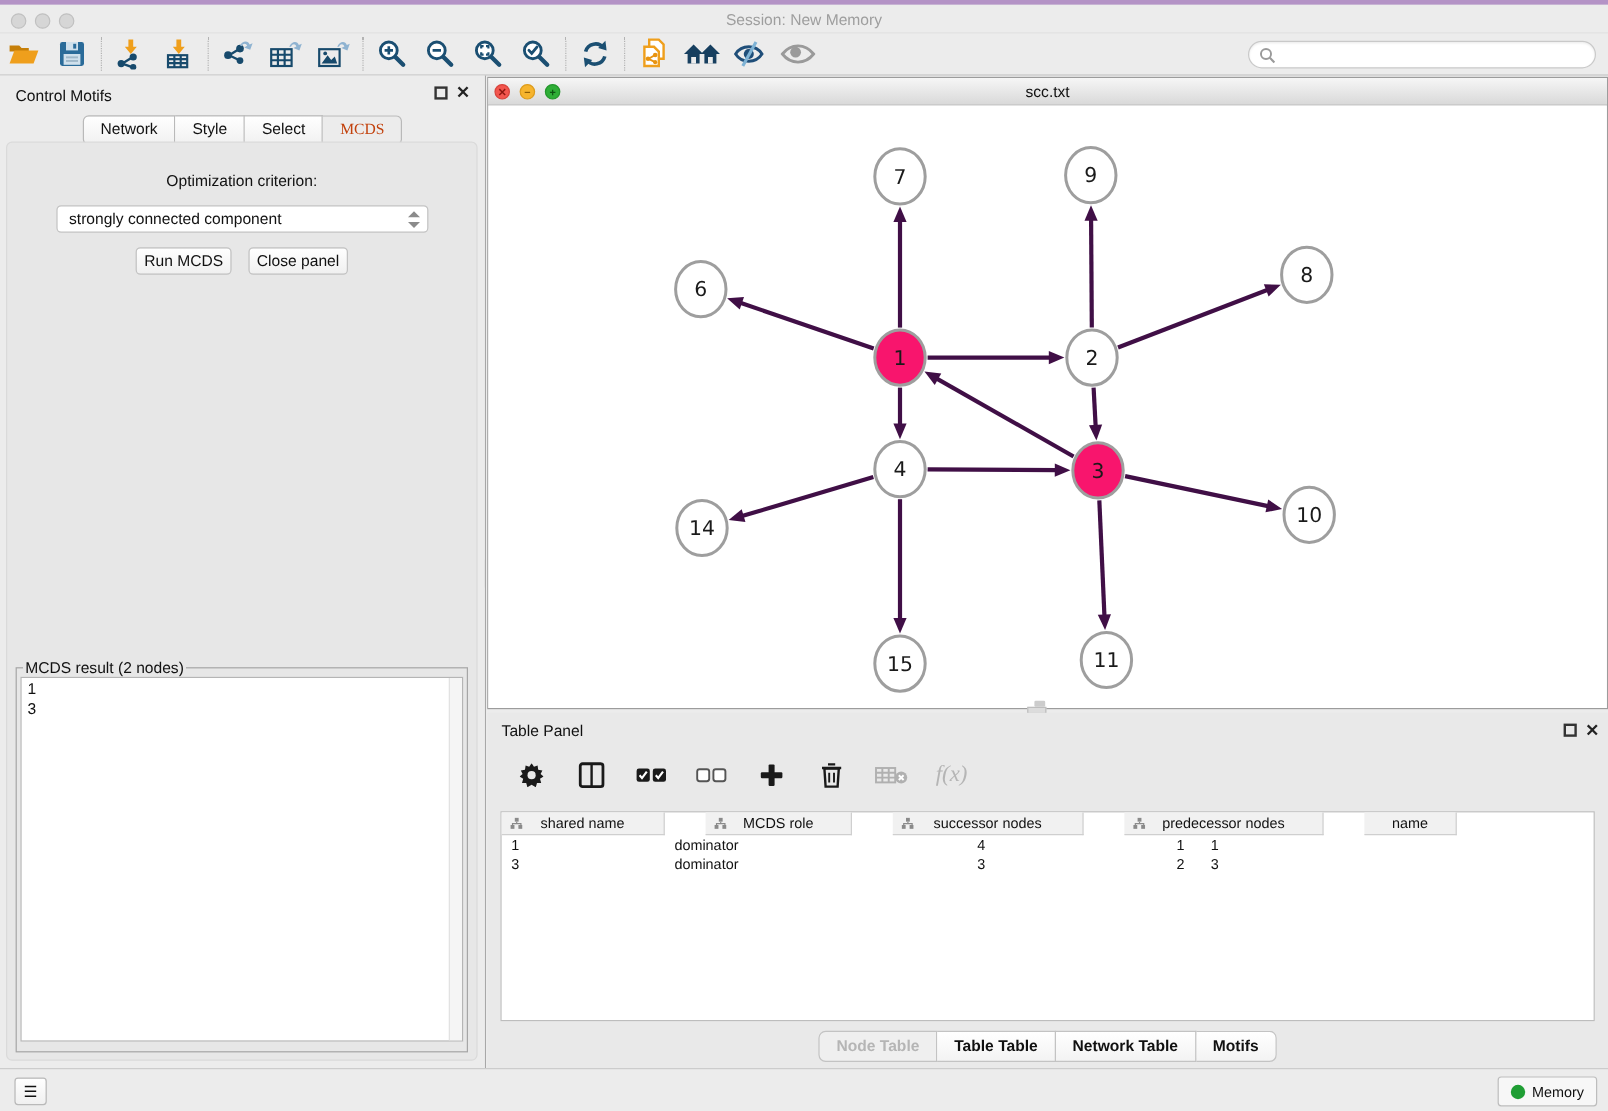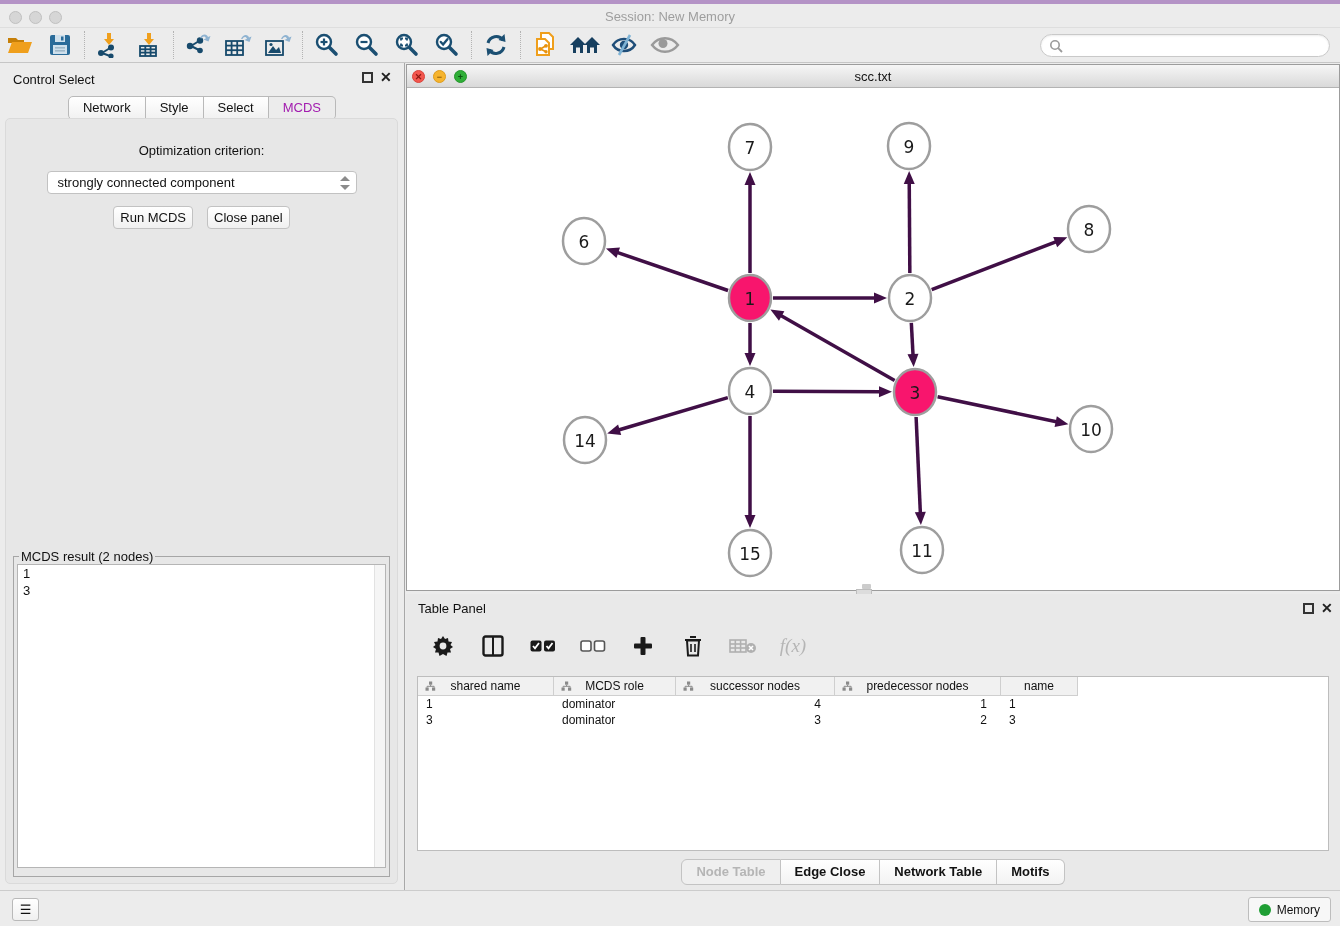--- a/index.html
+++ b/index.html
@@ -45,21 +45,21 @@
   .panel-float { position:absolute; top:9px; width:11px; height:11px; border:2px solid #333; }
   .cp-float{ left:362px; } .cp-close{ left:380px; }
   .panel-close { position:absolute; top:7px; font-size:14px; font-weight:bold; color:#222; line-height:14px; }
   .cp-tabs { position:absolute; left:0; top:33px; width:100%; display:flex; justify-content:center; }
   .cp-tab {
     font-size:13px; padding:3px 14px 4px; background:linear-gradient(#ffffff,#f1f1f1);
     border:1px solid #b9b9b9; border-left:none; color:#111;
   }
   .cp-tab:first-child { border-left:1px solid #b9b9b9; border-radius:5px 0 0 5px; }
   .cp-tab:last-child { border-radius:0 5px 5px 0; }
-  .cp-tab.active { background:#ececec; color:#a21caf; }
+  .cp-tab.active { background:#ececec; color:#c2410c;font-family:Liberation Serif, serif; }
   .cp-content {
     position:absolute; left:5px; top:55px; width:393px; height:766px;
     background:#e7e7e7; border:1px solid #dadada; border-radius:5px;
   }
   .opt-label { text-align:center; margin-top:24px; font-size:13px; color:#111; }
   .criterion {
     position:relative; margin:13px auto 0; width:310px; height:23px;
     background:#fff; border:1px solid #c2c2c2; border-radius:4px;
     font-size:13px; line-height:21px; padding-left:10px; color:#111;
   }
@@ -105,21 +105,21 @@
   .table-panel { position:absolute; left:406px; top:594px; width:934px; height:296px; background:#e9e9e9; }
   .tp-header { position:relative; height:26px; }
   .tp-title { position:absolute; left:12px; top:7px; font-size:13px; color:#111; }
   .tp-float { left:897px; } .tp-close { left:915px; }
   .tp-toolbar { position:absolute; left:10px; top:30px; width:914px; height:44px;
     display:flex; align-items:center; gap:20px; padding-left:12px; }
   .tt-btn { width:30px; height:30px; display:flex; align-items:center; justify-content:center; }
   .fx-label { font-family:"Liberation Serif", serif; font-style:italic; font-size:19px; color:#b5b5b5; }
   .data-table { position:absolute; left:11px; top:82px; width:912px; height:175px;
     background:#fff; border:1px solid #bdbdbd; font-size:12px; }
-  .dt-header { display:flex; height:19px; }
+  .dt-header { display:flex; height:19px;gap:34px; }
   .dt-hcell { background:#f1f1f1; border-right:1px solid #cfcfcf; border-bottom:1px solid #cfcfcf;
     display:flex; align-items:center; justify-content:center; gap:6px; position:relative; color:#111; }
   .dt-hcell .sort-ic { position:absolute; left:7px; top:4px; }
   .dt-row { display:flex; height:16px; line-height:16px; }
   .dt-cell { overflow:hidden; white-space:nowrap; color:#111; }
   .c0{width:136px;} .c1{width:122px;} .c2{width:159px;} .c3{width:166px;} .c4{width:77px;}
   .al{ padding-left:8px; } .ar{ text-align:right; padding-right:14px; }
   .tp-tabs { position:absolute; left:0; top:265px; width:100%; display:flex; justify-content:center;align-items:center; }
   .tp-tab { font-size:13px; font-weight:bold; padding:4px 14px 5px;
     background:linear-gradient(#ffffff,#f3f3f3); border:1px solid #c3c3c3; border-left:none; color:#111; }
@@ -308,21 +308,21 @@
       <line x1="9.2" y1="9.2" x2="13" y2="13" stroke="#9a9a9a" stroke-width="1.8"></line>
     </svg>
   </div>
 </div>
 
 <div class="v-divider"></div>
 <div class="v-handle"></div>
 
 <div class="control-panel">
   <div class="panel-header">
-    <span class="panel-title">Control Select</span>
+    <span class="panel-title">Control Motifs</span>
     <span class="panel-float cp-float"></span>
     <span class="panel-close cp-close">✕</span>
   </div>
   <div class="cp-tabs">
     <div class="cp-tab">Network</div>
     <div class="cp-tab">Style</div>
     <div class="cp-tab">Select</div>
     <div class="cp-tab active">MCDS</div>
   </div>
   <div class="cp-content">
@@ -532,21 +532,21 @@
       <div class="dt-cell c0 al">3</div>
       <div class="dt-cell c1 al">dominator</div>
       <div class="dt-cell c2 ar">3</div>
       <div class="dt-cell c3 ar">2</div>
       <div class="dt-cell c4 al">3</div>
     </div>
   </div>
 
   <div class="tp-tabs">
     <div class="tp-tab active">Node Table</div>
-    <div class="tp-tab">Edge Close</div>
+    <div class="tp-tab">Table Table</div>
     <div class="tp-tab">Network Table</div>
     <div class="tp-tab">Motifs</div>
   </div>
 </div>
 
 <div class="statusbar">
   <div class="list-btn"><span>☰</span></div>
   <div class="memory-btn">
     <span class="mem-dot"></span>
     <span>Memory</span>

